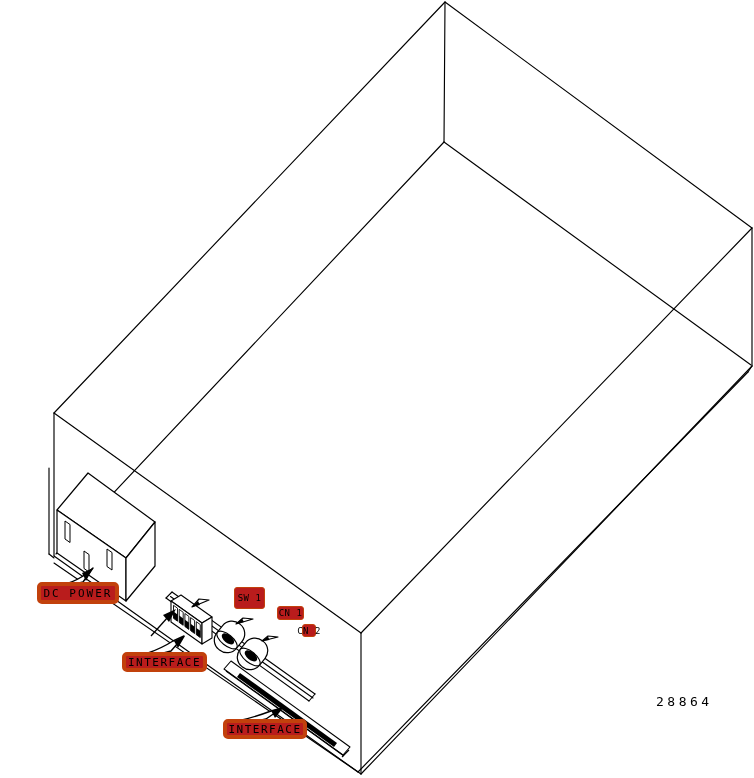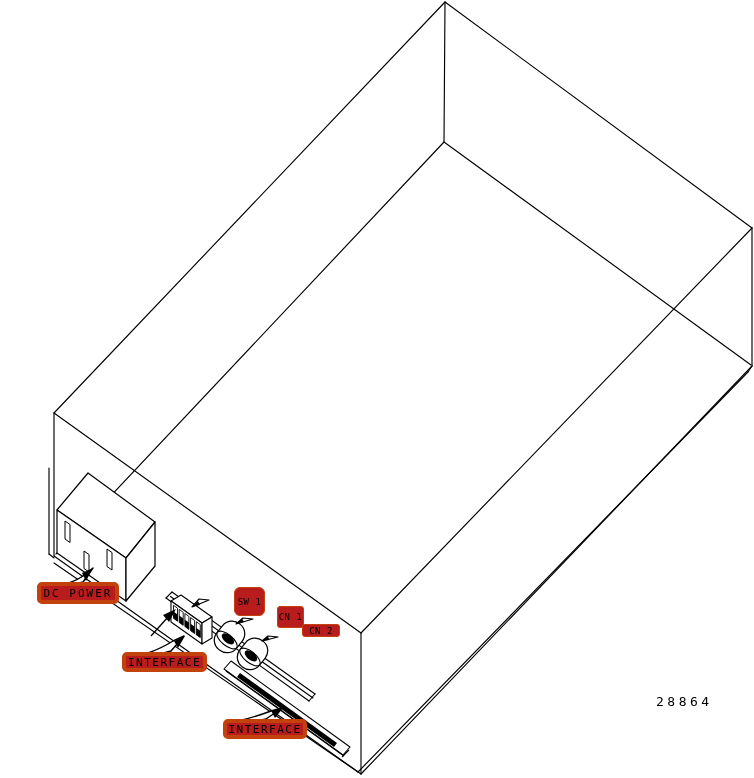--- a/index.html
+++ b/index.html
@@ -113,24 +113,24 @@
     <line x1="151" y1="636" x2="168" y2="617" stroke="#000" stroke-width="1.3"></line>
     <polygon fill="#000" points="176,609 163,615 169,622"></polygon>
 
     <path d="M242,720 Q258,716 271,711 L282,708 L266,719 Q254,722 242,721 Z" fill="#fff" stroke="#000" stroke-width="1.4"></path>
     <polygon fill="#000" points="283,708 271,710.5 275,718"></polygon>
   </g>
 </svg>
 
   <div class="callout" style="left:1px;top:582px;width:82px;height:22px;">DC POWER</div>
 
-  <div class="callout sm" style="left:198px;top:587px;width:31px;height:29px;border-radius:6px;">SW 1</div>
+  <div class="callout sm" style="left:198px;top:587px;width:31px;height:22px;">SW 1</div>
 
-  <div class="callout sm" style="left:241px;top:606px;width:27px;height:22px;">CN 1</div>
+  <div class="callout sm" style="left:241px;top:606px;width:27px;height:14px;">CN 1</div>
 
-  <div class="callout sm" style="left:266px;top:624px;width:38px;height:13px;">CN 2</div>
+  <div class="callout sm" style="left:266px;top:624px;width:14px;height:13px;">CN 2</div>
 
   <div class="callout" style="left:86px;top:652px;width:85px;height:20px;font-size:11px;letter-spacing:1.5px;">INTERFACE</div>
 
   <div class="callout" style="left:187px;top:719px;width:84px;height:20px;font-size:11px;letter-spacing:1.5px;">INTERFACE</div>
 
   <div class="fignum">28864</div>
 </div>
 
 </body></html>

